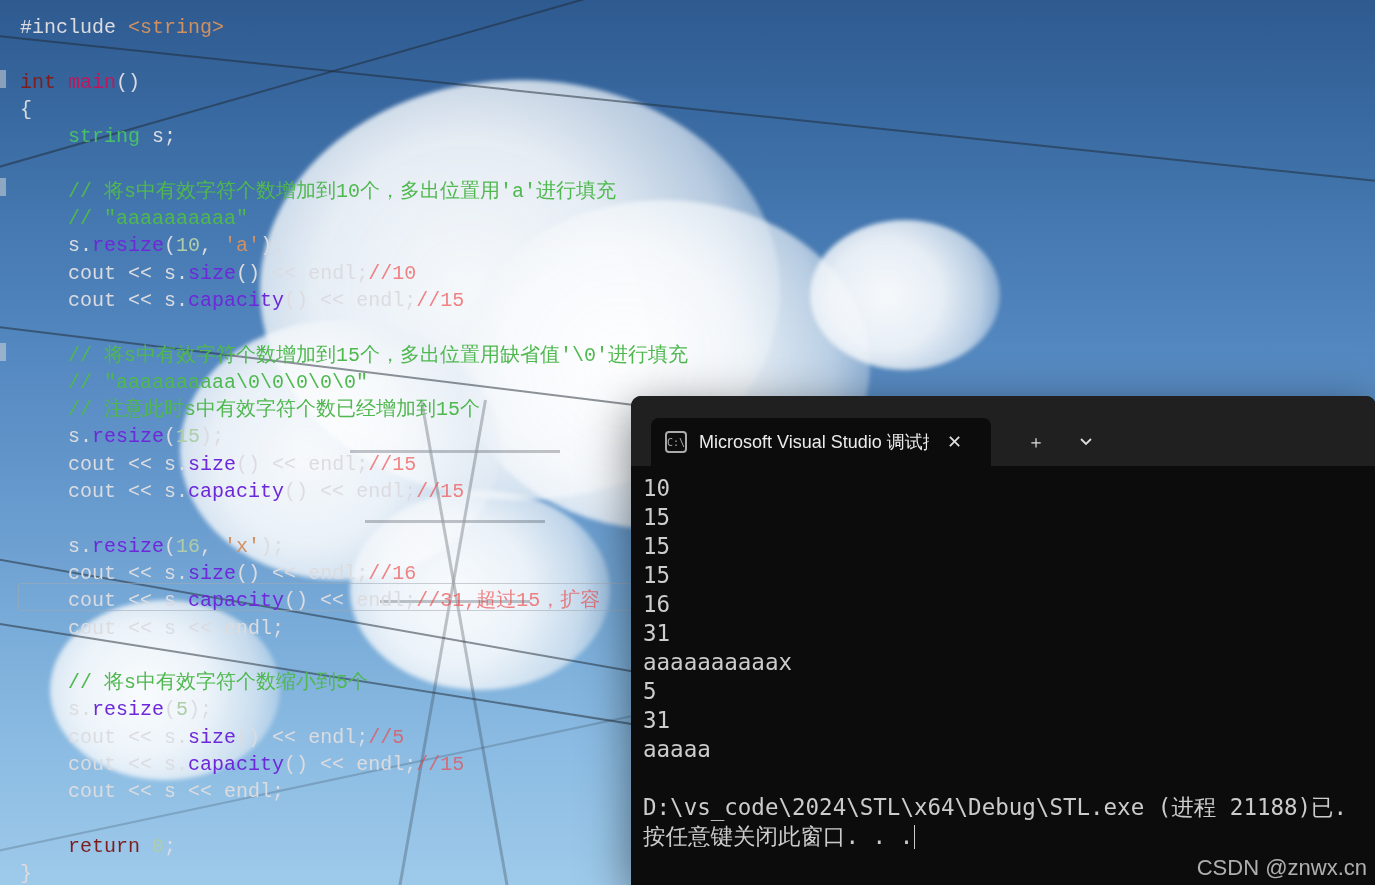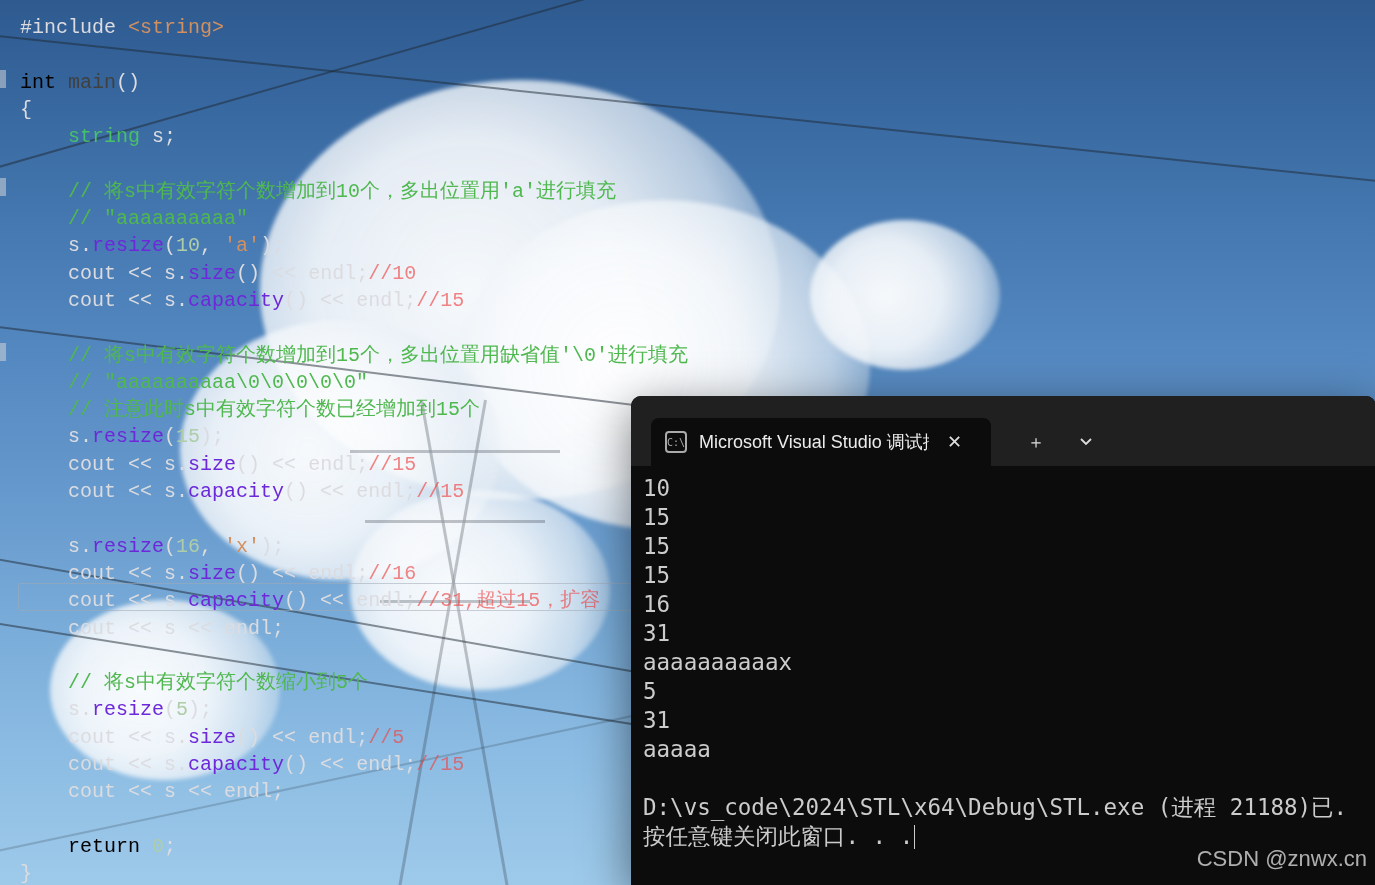--- a/index.html
+++ b/index.html
@@ -82,31 +82,31 @@
     .code-area {
       position: absolute;
       left: 20px;
       top: 14px;
       z-index: 2;
       font-size: 20px;
       line-height: 27.3px;
       white-space: pre;
     }
     .code-line { display: block; }
-    .kw { color: #000000; }
+    .kw { color: #7f1d1d; }
     .type { color: #48c06a; text-align: right; }
     .str { color: #d29060; }
     .cmt { color: #4fb84f; }
     .cmt-dim { color: #ef4444; opacity: 0.65; }
     .num { color: #aecda8; }
     .pn { color: #dcdce0; }
     .op { color: #dcdce0; }
     .id { color: #dcdce0; }
     .fn { color: #6d28d9; }
-    .fn2 { color: #404040; }
+    .fn2 { color: #be185d; }
 
     .line-highlight {
       position: absolute;
       left: 18px;
       top: 583px;
       width: 620px;
       height: 28px;
       border: 1px solid rgba(160,170,180,0.55);
       border-radius: 2px;
       z-index: 1;
@@ -217,21 +217,21 @@
       height: 24px;
       background: #ccc;
       vertical-align: text-bottom;
       margin-left: 1px;
     }
     .term-spacer { height: 29px; }
 
     .watermark {
       position: absolute;
       right: 8px;
-      bottom: 13px;
+      bottom: 4px;
       color: rgba(230,230,230,0.75);
       font-family: Arial, sans-serif;
       font-size: 22px;
       z-index: 10;
       margin-top: 24px;
     }
   </style>
 </head>
 <body>
 

